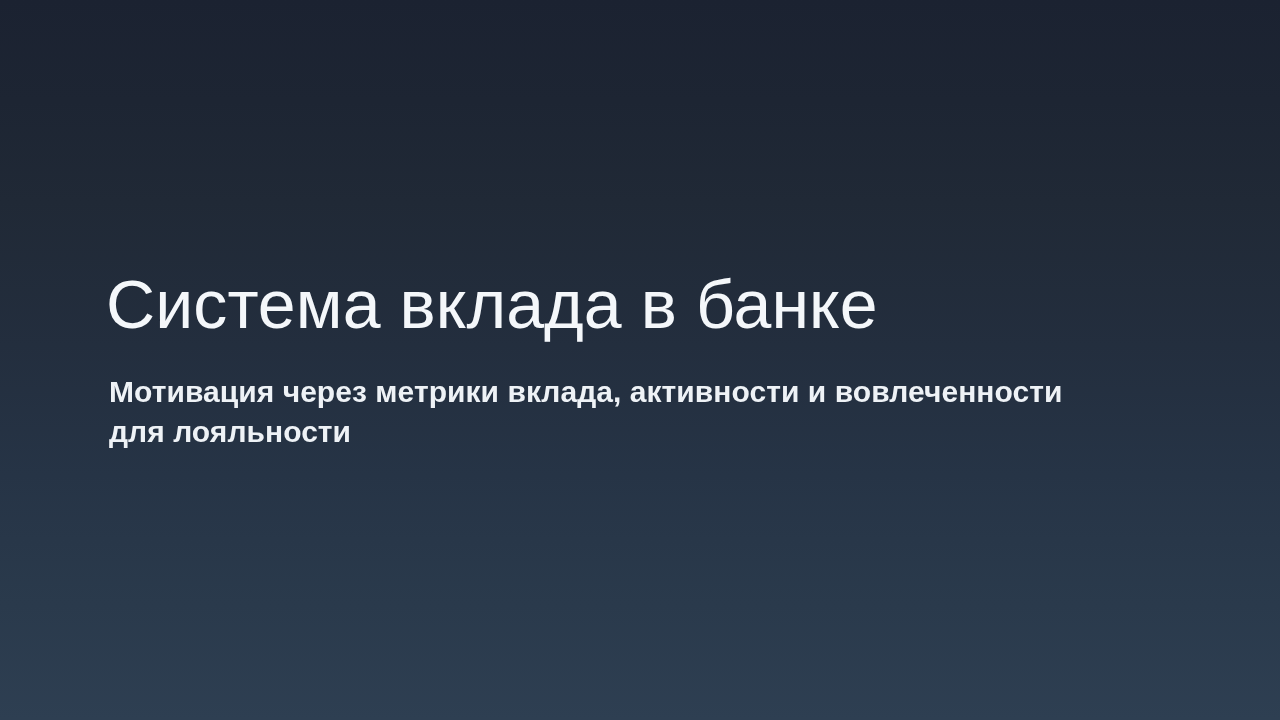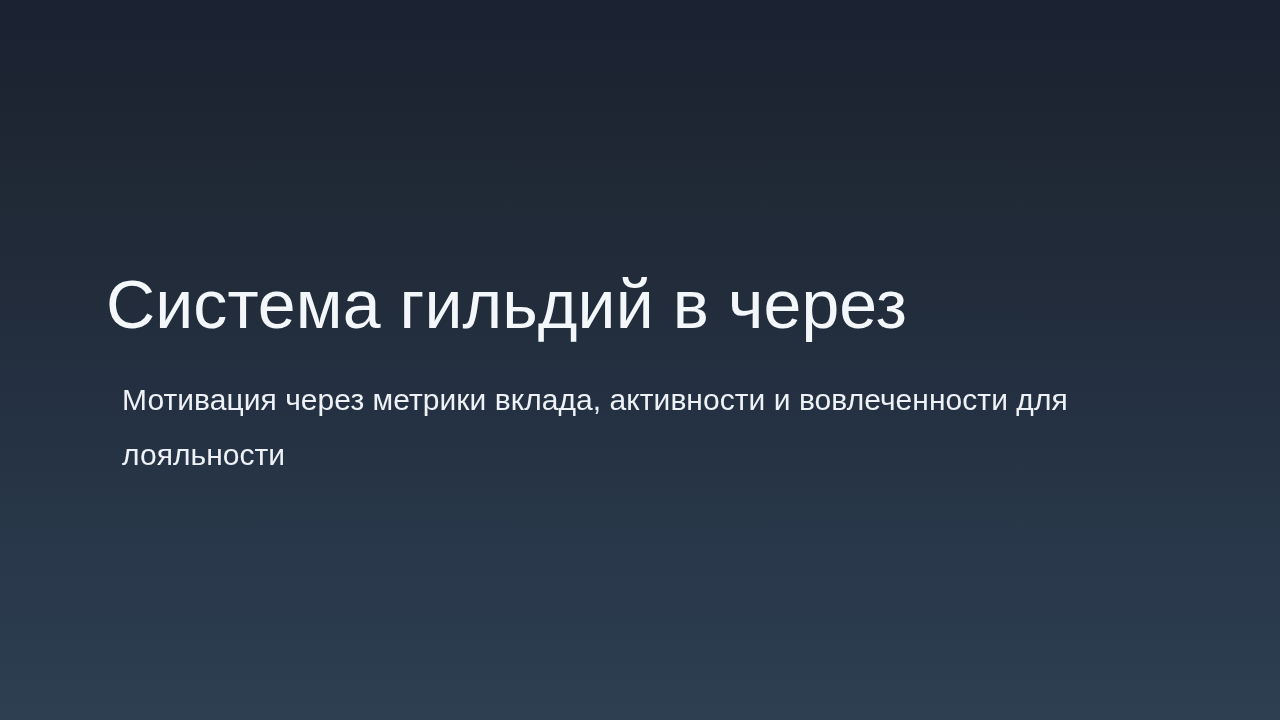--- a/index.html
+++ b/index.html
@@ -43,36 +43,36 @@
     margin: 0;
     font-size: 68px;
     font-weight: 400;
     line-height: 1.06;
     letter-spacing: 0.1px;
     color: #f4f7fa;
     white-space: nowrap;
   }
 
   #slide-subtitle {
-    margin: 16px;
+    margin: 3px;
     margin-top: 32px;
     max-width: 1012px;
     font-size: 30px;
-    font-weight: 400;
-    line-height: 55px;
+    font-weight: 700;
+    line-height: 40px;
     letter-spacing: 0.05px;
     color: #eef2f6;
   }
 </style>
 </head>
 <body>
 
 <div id="slide">
 
   <div id="text-block">
 
-    <h1 id="slide-title">Система гильдий в через</h1>
+    <h1 id="slide-title">Система вклада в банке</h1>
 
     <p id="slide-subtitle">Мотивация через метрики вклада, активности и вовлеченности для лояльности</p>
 
   </div>
 
 </div>
 
 </body></html>

